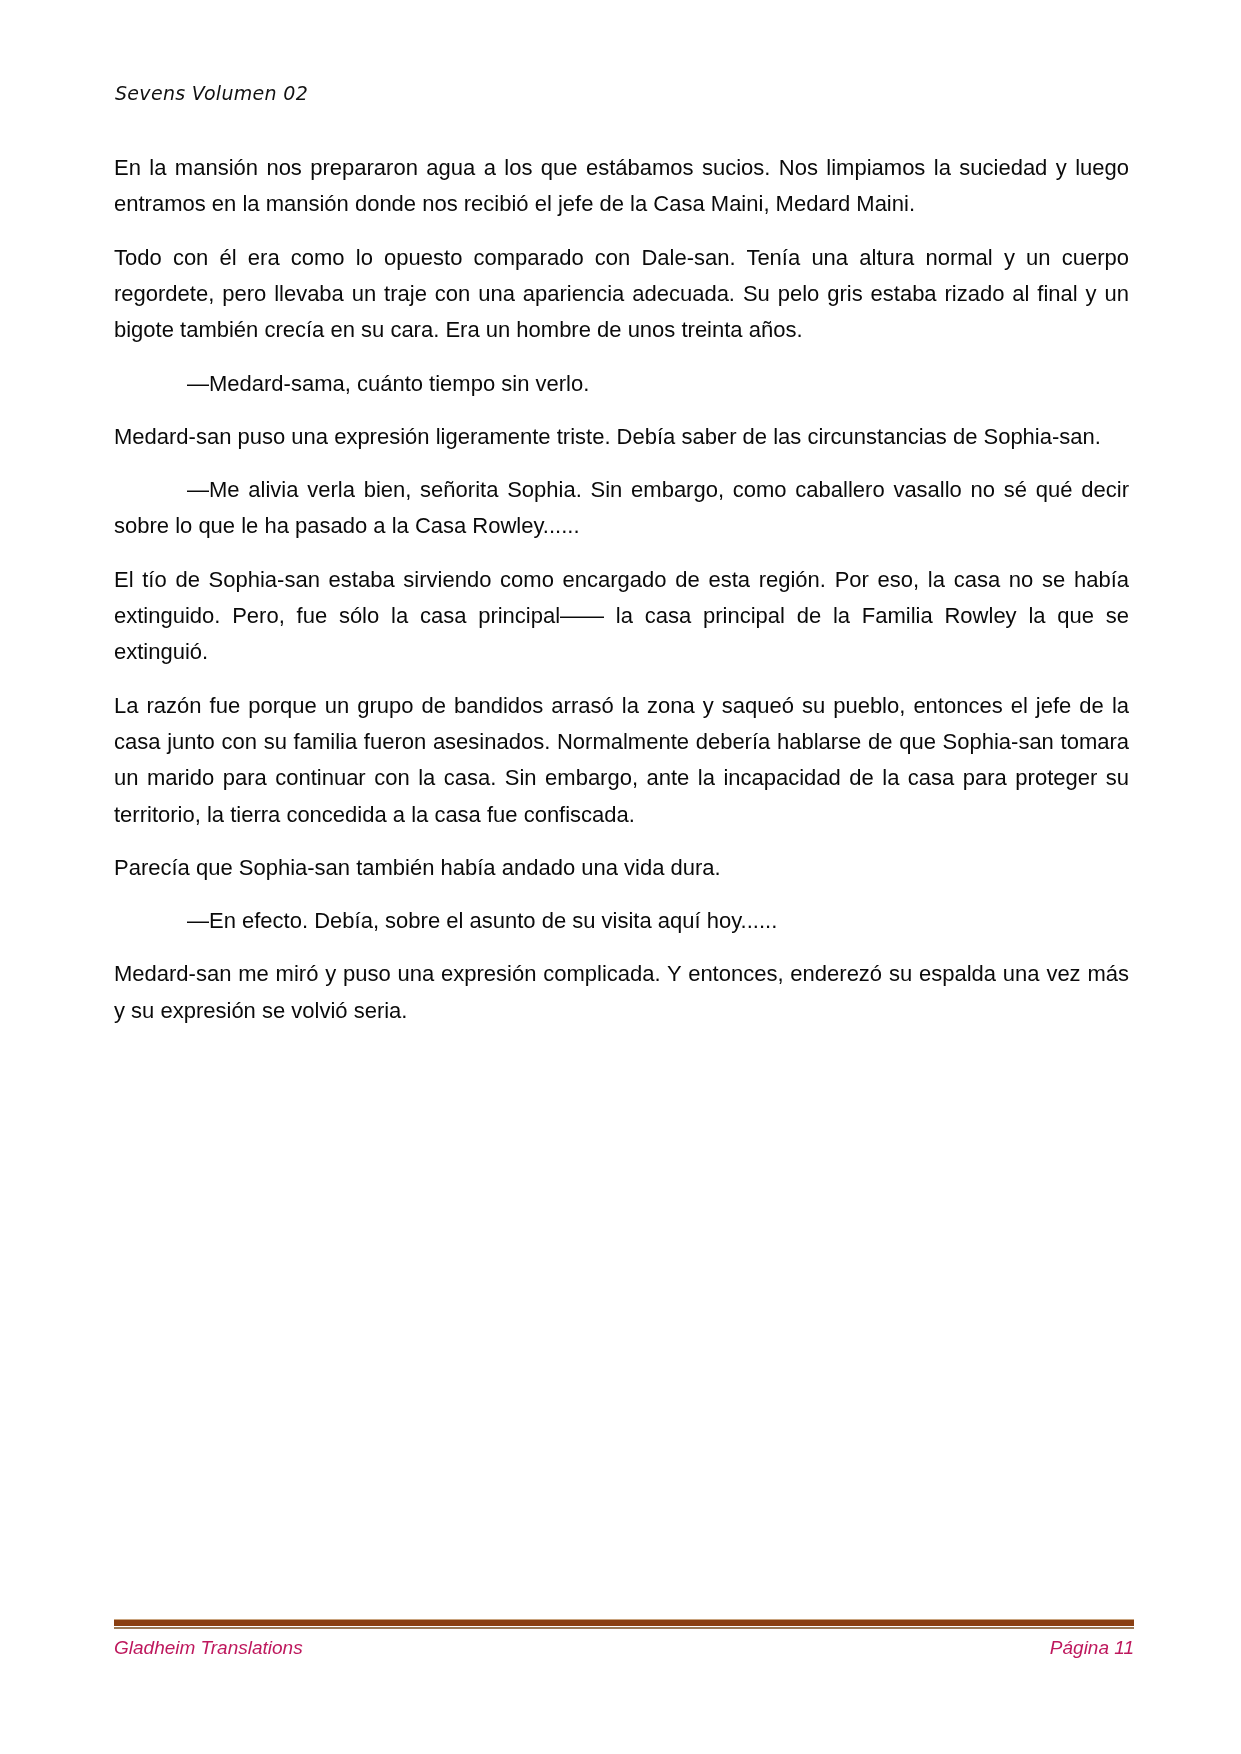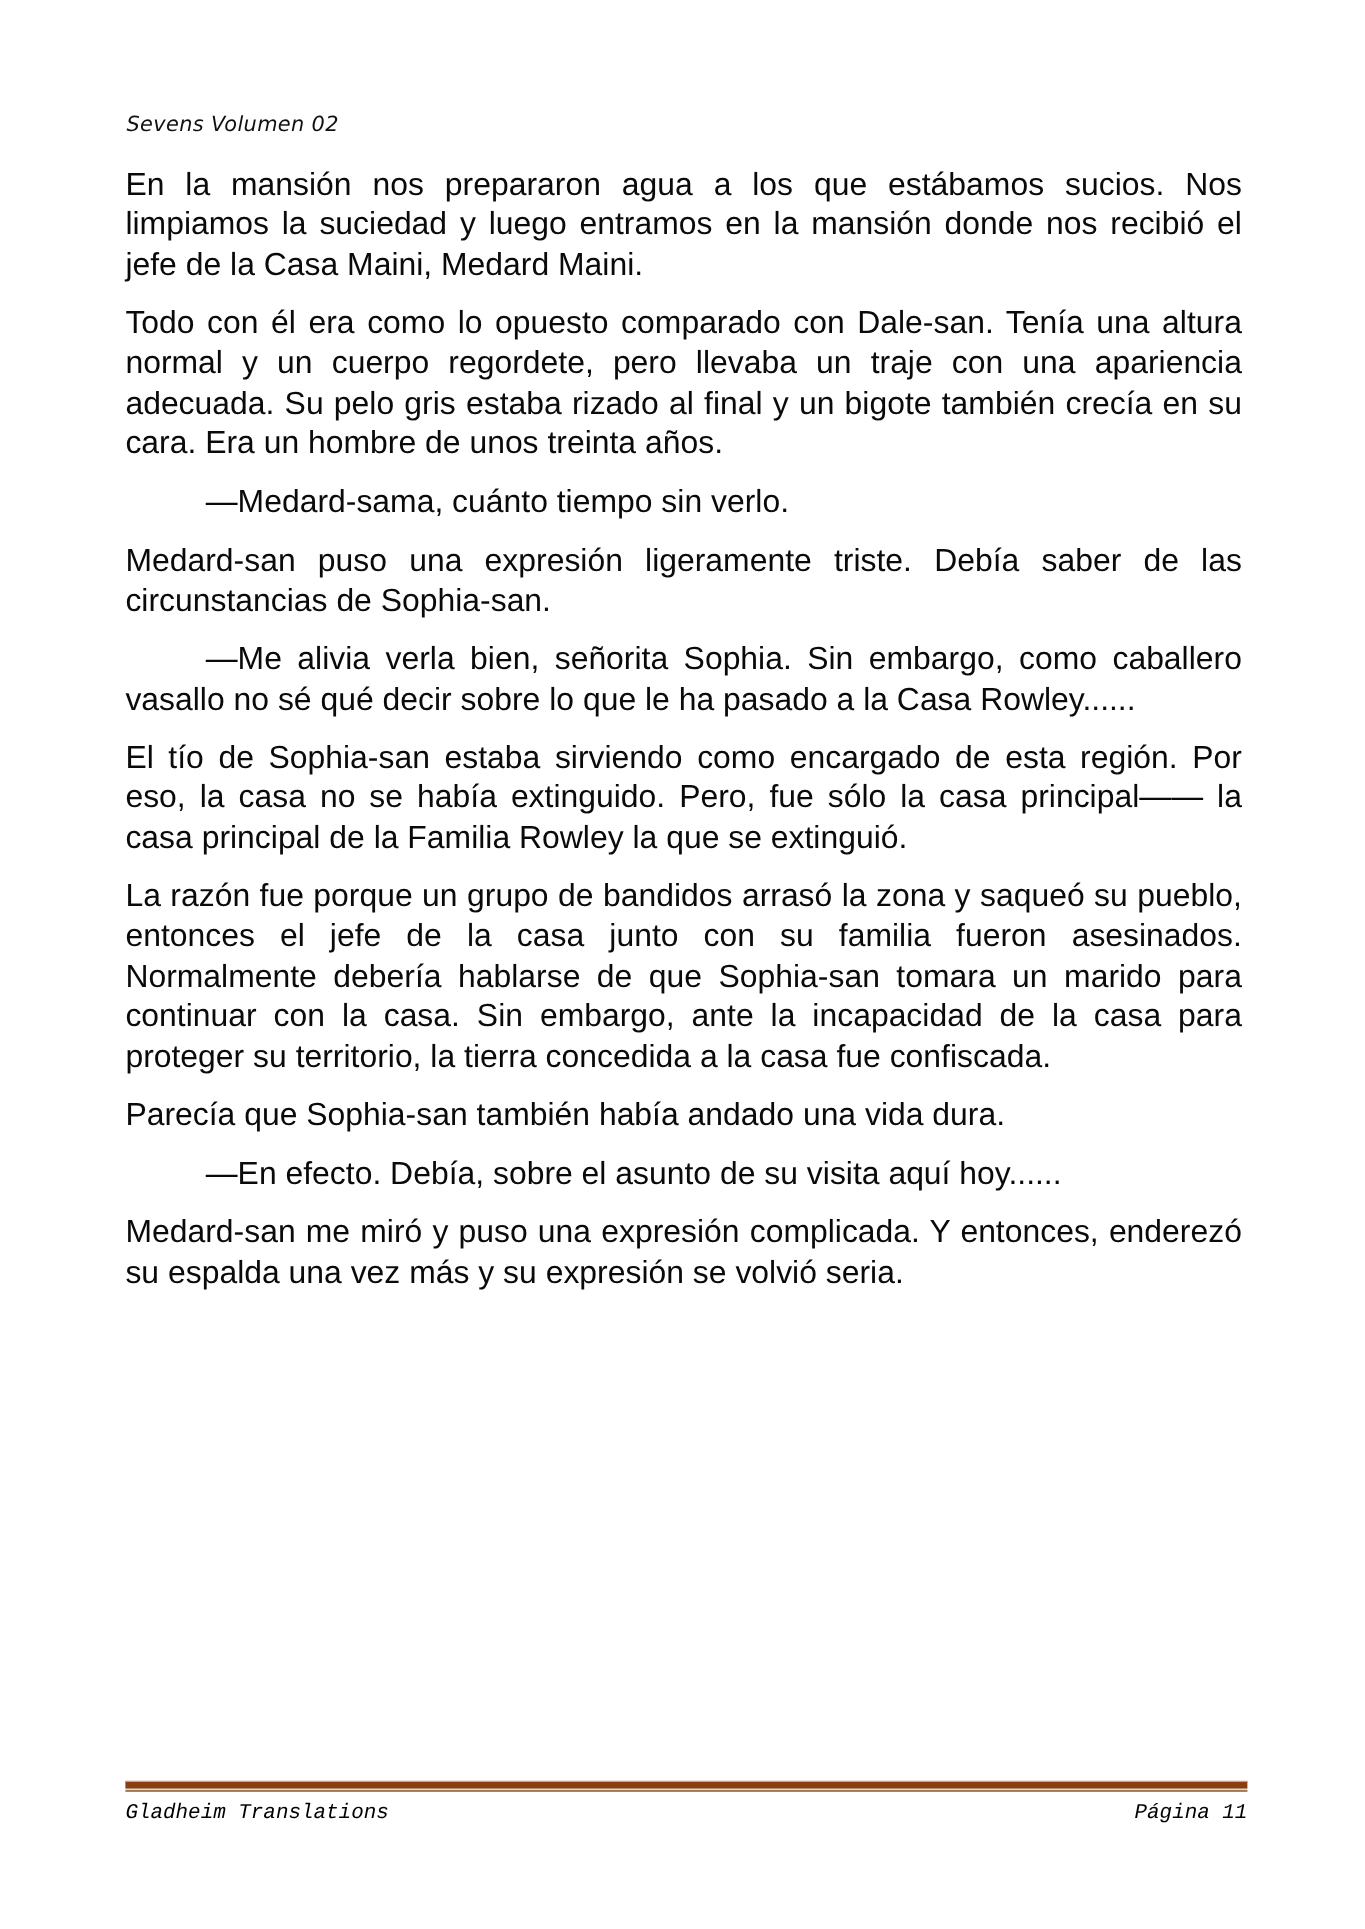--- a/index.html
+++ b/index.html
@@ -1,38 +1,38 @@
 <!DOCTYPE html>
 <html><head>
 <meta charset="utf-8">
 <style>
   html, body { margin: 0; padding: 0; background: #ffffff; }
   body { width: 1241px; height: 1754px; position: relative; overflow: hidden; }
   .page { position: absolute; left: 0; top: 0; width: 1241px; height: 1754px; background: #fff; }
   .header {
     position: absolute; left: 115px; top: 82px;
     font-family: "DejaVu Sans", sans-serif; font-style: italic;
-    font-size: 19px; color: #111; letter-spacing: 0.3px; margin-top: 20px;
+    font-size: 19px; color: #111; letter-spacing: 0.3px;
   }
   .body {
     position: absolute; left: 114px; top: 150px; width: 1015px;
-    font-family: "Liberation Sans", sans-serif; font-size: 29px;
+    font-family: "Liberation Sans", sans-serif; font-size: 22px;
     line-height: 36.4px; color: #0a0a0a;
   }
   .body p { margin: 0 0 16.8px 0; text-align: justify; }
   .body p.dialog { text-indent: 73px; }
   .footer-rule {
     position: absolute; left: 114px; top: 1619px; width: 1020px; height: 11px;
   }
   .footer-rule .thick { position: absolute; left: 0; top: 0; width: 100%; height: 6px; background: #8a3f12; border-top: 1px solid #c9a37e; }
   .footer-rule .thin { position: absolute; left: 0; top: 8px; width: 100%; height: 2px; background: #9c7a58; }
   .footer-left, .footer-right {
     position: absolute; top: 1637px;
-    font-family: Liberation Mono, monospace; font-style: italic;
-    font-size: 19px; color: #000000;
+    font-family: Liberation Sans, sans-serif; font-style: italic;
+    font-size: 19px; color: #be185d;
   }
   .footer-left { left: 114px; }
   .footer-right { right: 107px; }
 </style>
 </head>
 <body>
 
 <div class="page">
   <div class="header">Sevens Volumen 02</div>
 

